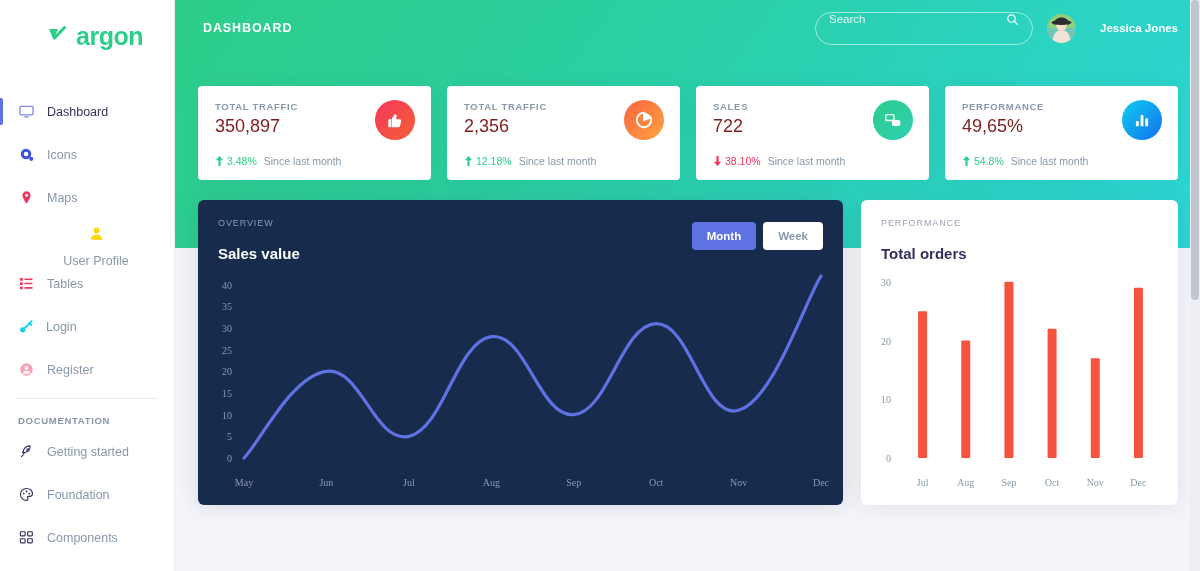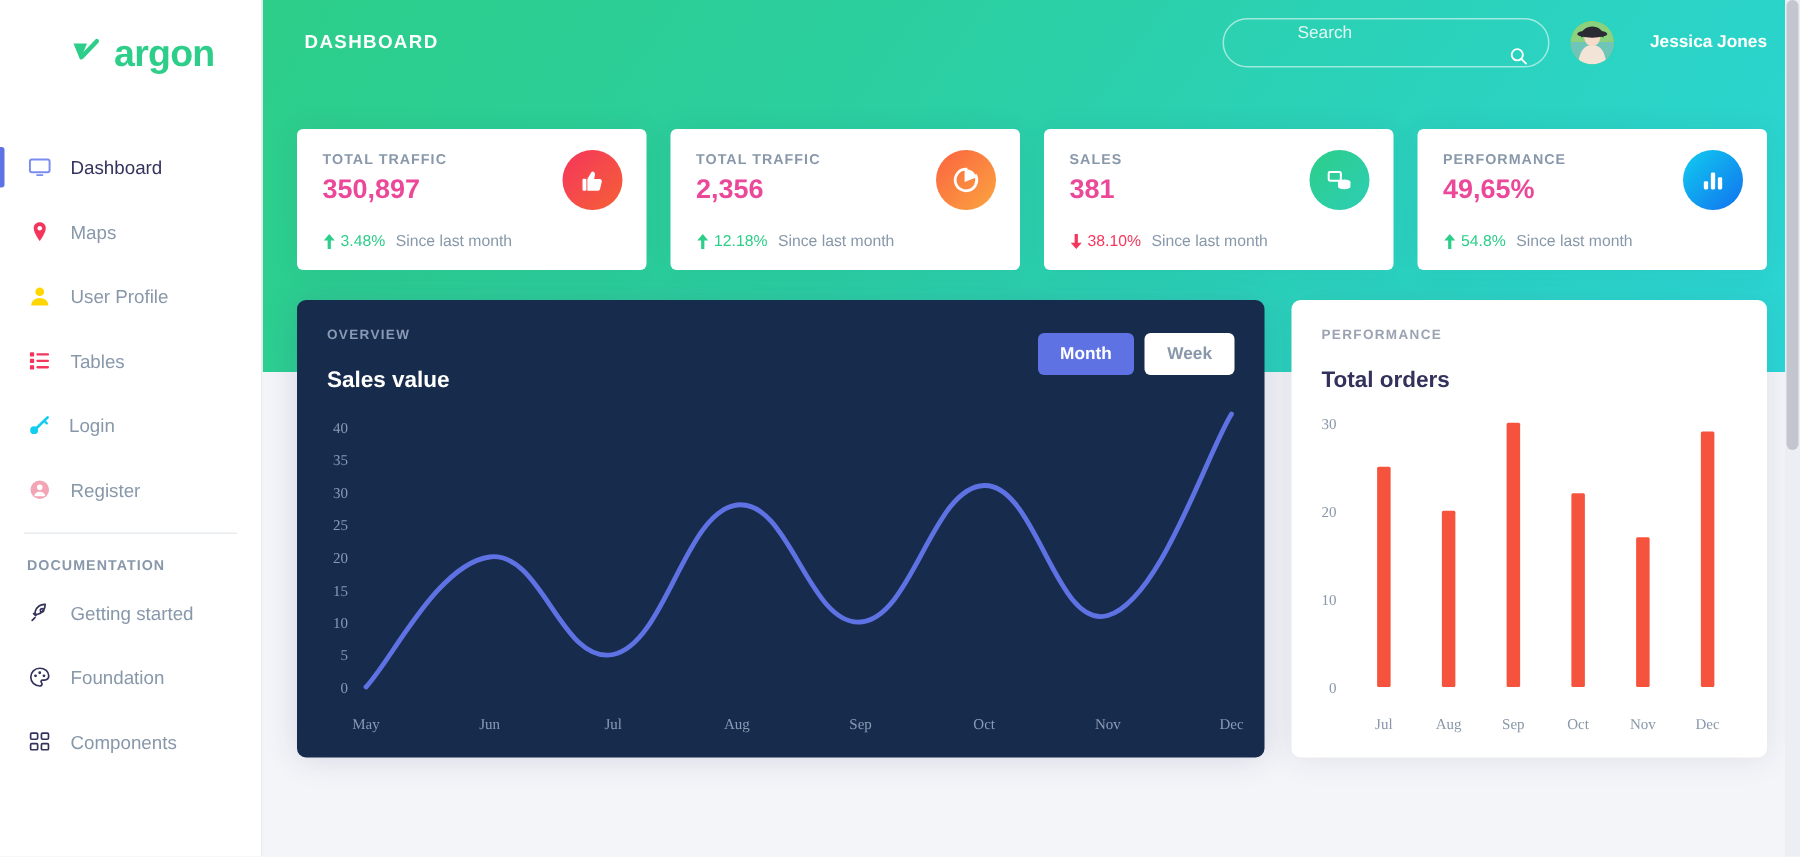--- a/index.html
+++ b/index.html
@@ -51,22 +51,22 @@
   .topbar {
     position: relative; height: 56px; display: flex; align-items: center;
     padding: 0 22px 0 28px; z-index: 2;
   }
   .page-title {
     color: #fff; font-size: 12.5px; font-weight: bold; letter-spacing: 0.9px;
   }
   .topbar-right { margin-left: auto; display: flex; align-items: center; gap: 14px; }
   .search-box {
     width: 218px; height: 33px; border: 1px solid rgba(255,255,255,0.55);
-    border-radius: 17px; display: flex; align-items: flex-end;
-    padding: 0 13px; background: transparent; flex-direction: column;
+    border-radius: 17px; display: flex; align-items: flex-start;
+    padding: 0 13px; background: transparent;
   }
   .search-input {
     border: none; outline: none; background: transparent; flex: 1 1 auto;
     color: #fff; font-size: 11.5px; font-family: "Liberation Sans", sans-serif;
   }
   .search-input::placeholder { color: rgba(255,255,255,0.85); }
   .search-icon { width: 13px; height: 13px; flex: 0 0 13px; }
   .user-chip { display: flex; align-items: center; gap: 24px; cursor: pointer; }
   .avatar {
     width: 29px; height: 29px; border-radius: 50%; overflow: hidden;
@@ -81,21 +81,21 @@
   }
   .stat-card {
     flex: 1 1 0; background: #fff; border-radius: 4px; height: 94px;
     box-shadow: 0 0 18px rgba(50,50,93,0.08); padding: 15px 16px 0 17px;
     position: relative;
   }
   .stat-label {
     font-size: 9.5px; font-weight: bold; color: #8898aa;
     letter-spacing: 0.7px; text-transform: uppercase;
   }
-  .stat-value { font-size: 18px; font-weight: bold; color: #ec4899; margin-top: 4px; }
+  .stat-value { font-size: 18px; font-weight: normal; color: #7f1d1d; margin-top: 4px; }
   .stat-icon {
     position: absolute; right: 16px; top: 14px;
     width: 40px; height: 40px; border-radius: 50%;
     display: flex; align-items: center; justify-content: center;
   }
   .stat-foot {
     position: absolute; left: 17px; bottom: 13px;
     display: flex; align-items: center; gap: 7px; font-size: 10.5px;
   }
   .delta { font-weight: normal; display: flex; align-items: center; gap: 3px; }
@@ -111,21 +111,21 @@
   .chart-card-dark {
     flex: 0 0 645px; background: #172B4D; border-radius: 6px;
     box-shadow: 0 0 22px rgba(50,50,93,0.15); height: 305px; position: relative;
   }
   .chart-card-light {
     flex: 1 1 auto; background: #fff; border-radius: 6px;
     box-shadow: 0 0 22px rgba(50,50,93,0.10); height: 305px; position: relative;
   }
   .chart-head { padding: 18px 20px 0 20px; display: flex; align-items: flex-start; }
   .chart-eyebrow {
-    font-size: 9px; font-weight: bold; letter-spacing: 0.9px; text-transform: uppercase;
+    font-size: 9px; font-weight: normal; letter-spacing: 0.9px; text-transform: uppercase;
   }
   .dark .chart-eyebrow { color: #8a9ab5; }
   .light .chart-eyebrow { color: #9aa3b2; }
   .chart-title { font-size: 15px; font-weight: bold; margin-top: 17px; }
   .dark .chart-title { color: #fff; }
   .light .chart-title { color: #32325d; }
   .toggle-group { margin-left: auto; display: flex; gap: 7px; margin-top: 4px; }
   .toggle-btn {
     height: 28px; padding: 0 15px; border-radius: 4px; border: none;
     font-size: 11.5px; font-weight: bold; cursor: pointer;
@@ -168,32 +168,42 @@
       <div class="nav-item active" style="margin-top:14px;">
         <span class="ico">
           <svg width="15" height="15" viewBox="0 0 16 16">
               <rect x="1" y="2.5" width="14" height="9" rx="1.4" fill="none" stroke="#7b8cf0" stroke-width="1.4"></rect>
               <rect x="5.5" y="13" width="5" height="1.3" rx="0.6" fill="#7b8cf0"></rect>
             </svg>
         </span>
         <span class="lbl">Dashboard</span>
       </div>
 
+      <div class="nav-item" style="margin-top:12px;">
+        <span class="ico">
+          <svg width="15" height="15" viewBox="0 0 16 16">
+              <circle cx="7.5" cy="7.5" r="5.6" fill="#3F51E0"></circle>
+              <circle cx="7.5" cy="7.5" r="2.4" fill="#fff"></circle>
+              <circle cx="13" cy="12.6" r="2.2" fill="#3F51E0"></circle>
+            </svg>
+        </span>
+        <span class="lbl">Icons</span>
+      </div>
 
       <div class="nav-item" style="margin-top:12px;">
         <span class="ico">
           <svg width="15" height="15" viewBox="0 0 16 16">
               <path d="M8 1.3c-2.5 0-4.3 1.9-4.3 4.2C3.7 8.8 8 14.6 8 14.6s4.3-5.8 4.3-9.1c0-2.3-1.8-4.2-4.3-4.2z" fill="#F5365C"></path>
               <circle cx="8" cy="5.5" r="1.6" fill="#fff"></circle>
             </svg>
         </span>
         <span class="lbl">Maps</span>
       </div>
 
-      <div class="nav-item" style="margin-top:12px;">
+      <div class="nav-item" style="margin-top:12px;flex-direction:column;">
         <span class="ico">
           <svg width="15" height="15" viewBox="0 0 16 16">
               <circle cx="8" cy="4.8" r="3.1" fill="#FFD600"></circle>
               <path d="M1.9 14.6c0-3.4 2.7-5.4 6.1-5.4s6.1 2 6.1 5.4z" fill="#FFD600"></path>
             </svg>
         </span>
         <span class="lbl">User Profile</span>
       </div>
 
       <div class="nav-item" style="margin-top:12px;">
@@ -349,21 +359,21 @@
                 <path d="M5 0 L9.4 5.1 L6.3 5.1 L6.3 12 L3.7 12 L3.7 5.1 L0.6 5.1 Z"></path>
               </svg>
             <span>12.18%</span>
           </span>
           <span class="since">Since last month</span>
         </div>
       </div>
 
       <div class="stat-card">
         <div class="stat-label">SALES</div>
-        <div class="stat-value">381</div>
+        <div class="stat-value">722</div>
         <div class="stat-icon" style="background:linear-gradient(135deg,#2DCE89,#2DCEB5);">
           <svg width="18" height="18" viewBox="0 0 20 20" fill="none" stroke="#fff" stroke-width="1.5">
             <rect x="2" y="4" width="9" height="6.5" rx="1"></rect>
             <ellipse cx="13.5" cy="11.5" rx="4.6" ry="1.8" fill="#fff" stroke="none"></ellipse>
             <path d="M8.9 11.5 L8.9 15 A4.6 1.8 0 0 0 18.1 15 L18.1 11.5" fill="#fff" stroke="none"></path>
           </svg>
         </div>
         <div class="stat-foot">
           <span class="delta down">
             <svg width="9" height="10" viewBox="0 0 10 12" fill="#F5365C">

